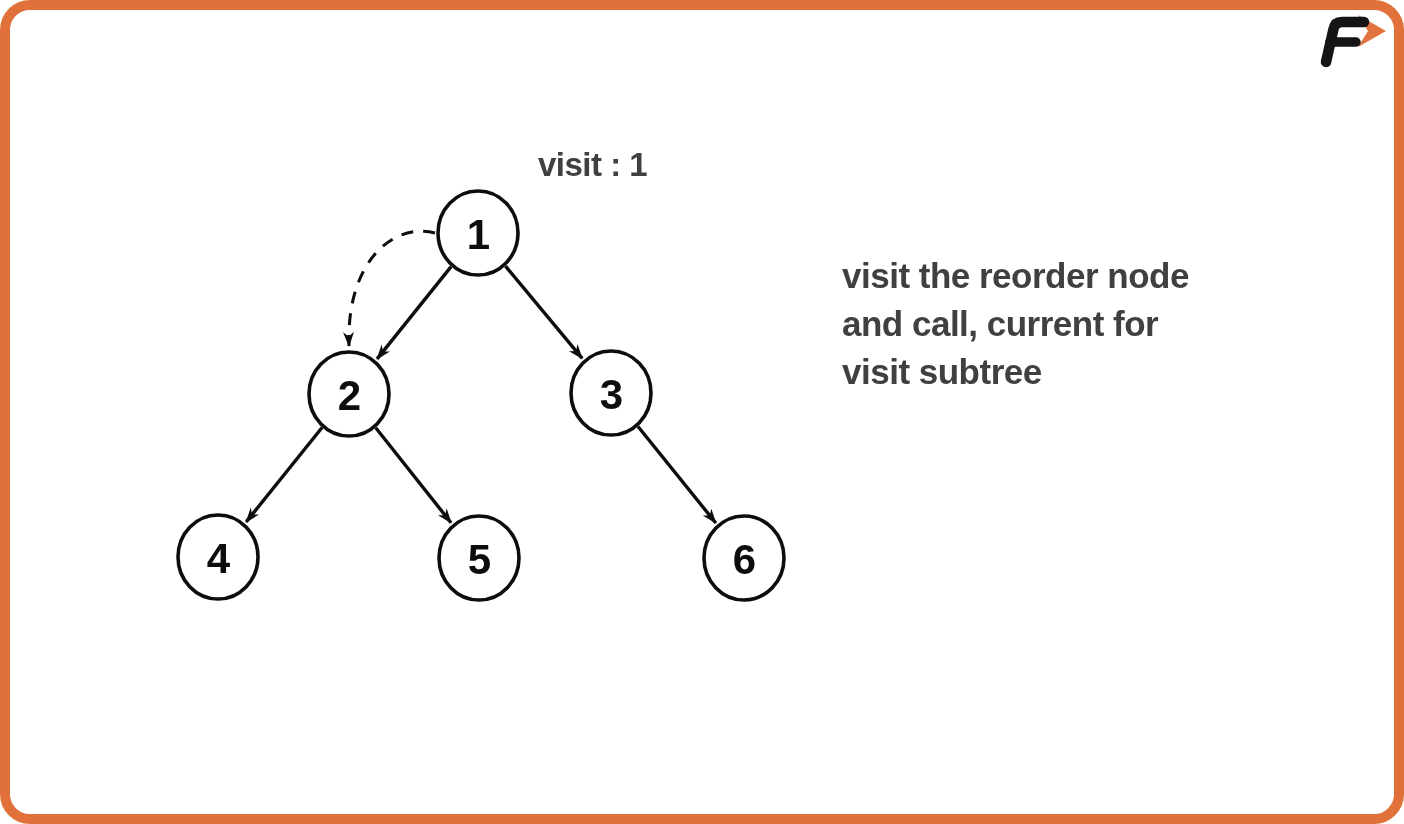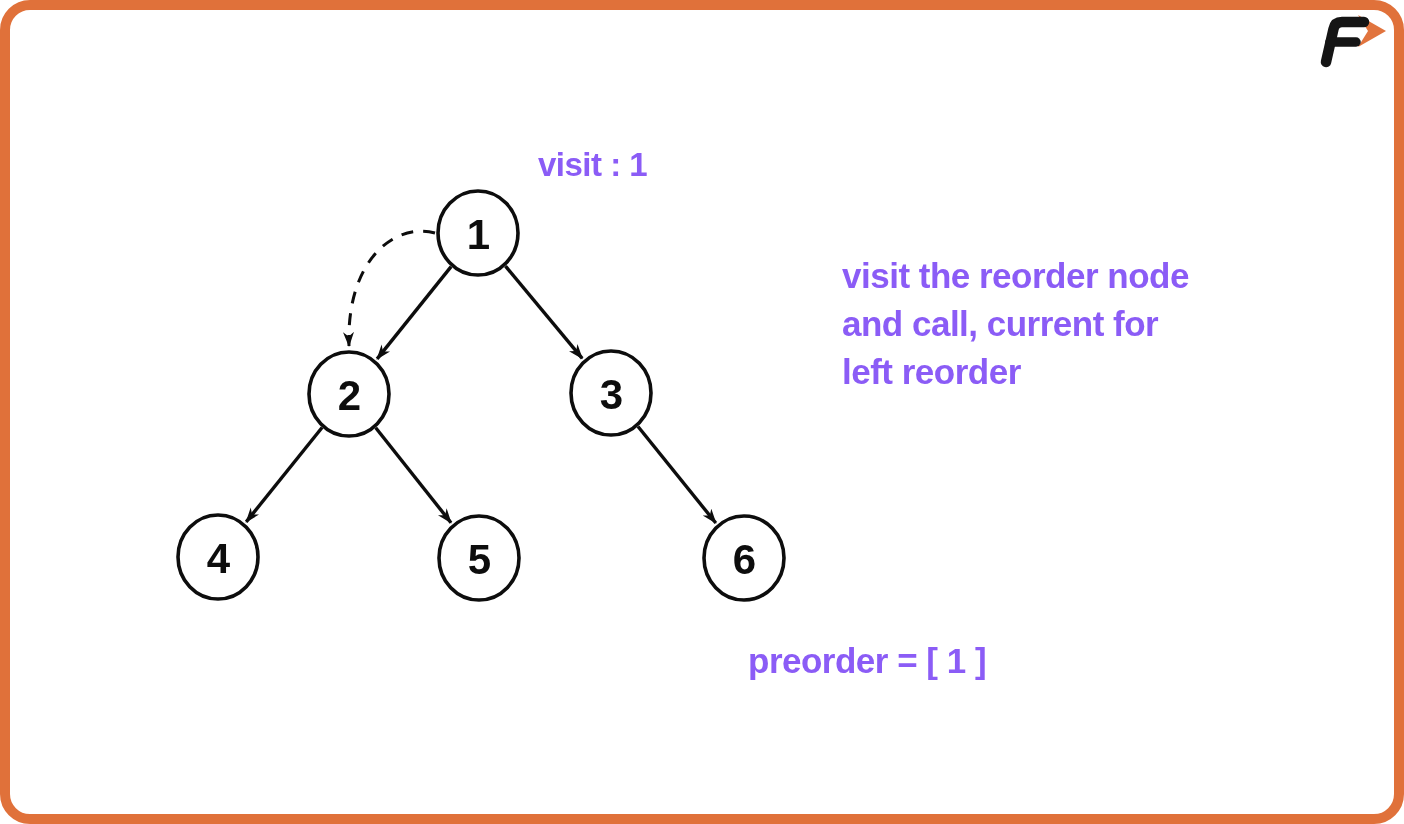--- a/index.html
+++ b/index.html
@@ -22,21 +22,21 @@
   }
   .tree-svg{
     position:absolute;left:0;top:0;width:1404px;height:824px;
   }
   .tree-svg text{
     font-family:"Liberation Sans","DejaVu Sans",sans-serif;
     font-weight:700;font-size:42px;
     letter-spacing:-1px;
   }
   .txt{
-    position:absolute;color:#8b5cf6;font-weight:700;
+    position:absolute;color:#404040;font-weight:700;
     letter-spacing:-0.5px;white-space:nowrap;
   }
   .visit-label{left:538px;top:146px;font-size:33px;}
   .note{left:842px;top:252px;font-size:35px;line-height:48px;}
   .preorder-label{left:748px;top:641px;font-size:35px;}
 </style>
 </head>
 <body>
 
 <div class="canvas">
@@ -73,18 +73,17 @@
       <text x="479" y="559" text-anchor="middle" dominant-baseline="central" fill="#0d0d0d">5</text>
       <ellipse cx="744" cy="558" rx="40" ry="42" fill="#ffffff" stroke="#0d0d0d" stroke-width="3.6"></ellipse>
       <text x="744" y="559" text-anchor="middle" dominant-baseline="central" fill="#0d0d0d">6</text>
     </svg>
 
   <div class="txt visit-label">visit : 1</div>
 
   <div class="txt note">
     <div>visit the reorder node</div>
     <div>and call, current for</div>
-    <div>left reorder</div>
+    <div>visit subtree</div>
   </div>
 
-  <div class="txt preorder-label">preorder = [ 1 ]</div>
 
 </div>
 
 </body></html>

